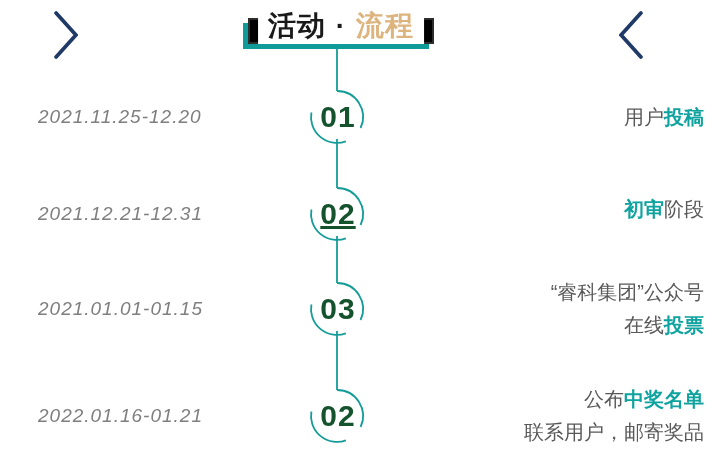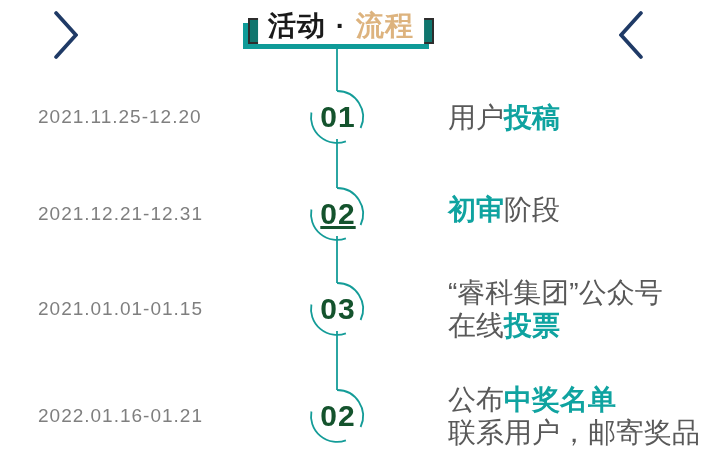--- a/index.html
+++ b/index.html
@@ -8,44 +8,44 @@
     font-family:"Liberation Sans","DejaVu Sans",sans-serif;
   }
   
   .nav{position:absolute;top:11px;cursor:pointer;}
   .nav-left{left:54px;}
   .nav-right{left:619px;}
   .nav polyline{fill:none;stroke:#1F3A66;stroke-width:3.6;stroke-linecap:round;stroke-linejoin:miter;}
   
   .title-box{
     position:absolute;left:248px;top:18px;width:186px;height:26px;box-sizing:border-box;
-    border:2px solid #2d2d2d;background:#0f766e;box-shadow:-5px 5px 0 0 #0F9B98;
+    border:2px solid #2d2d2d;background:#000000;box-shadow:-5px 5px 0 0 #0F9B98;
   }
   .title-text{
     position:absolute;left:50%;top:-12px;transform:translateX(-50%);
     background:#fff;padding:0 10px;white-space:nowrap;
     font-size:28px;font-weight:bold;color:#1a1a1a;line-height:36px;letter-spacing:1px;
   }
   .title-text .sep{padding:0 1px;}
   .title-text .part2{color:#DDB37E;}
   
   .timeline{position:absolute;left:0;top:0;pointer-events:none;}
   .timeline path{fill:none;stroke:#149C98;stroke-width:1.8;}
   
   .date{
     position:absolute;left:38px;width:210px;height:28px;line-height:28px;
-    font-size:19px;letter-spacing:1px;color:#7F7F7F;
+    font-size:19px;letter-spacing:1px;color:#7F7F7F;font-style:italic;
   }
   .num{
     position:absolute;left:303px;width:70px;text-align:center;
     font-size:30px;font-weight:bold;color:#14532d;line-height:38px;letter-spacing:1px;
   }
   .text{
-    position:absolute;left:448px;width:256px;text-align:left;
-    font-size:28px;color:#595959;
+    position:absolute;left:448px;width:256px;text-align:right;
+    font-size:20px;color:#595959;
   }
   .text .line{line-height:33px;height:33px;white-space:nowrap;}
   .text .hl{color:#0FA3A0;font-weight:bold;}
 </style>
 </head>
 <body>
 
 <div class="canvas">
 
   <svg class="nav nav-left" width="24" height="48" viewBox="0 0 23 46">

